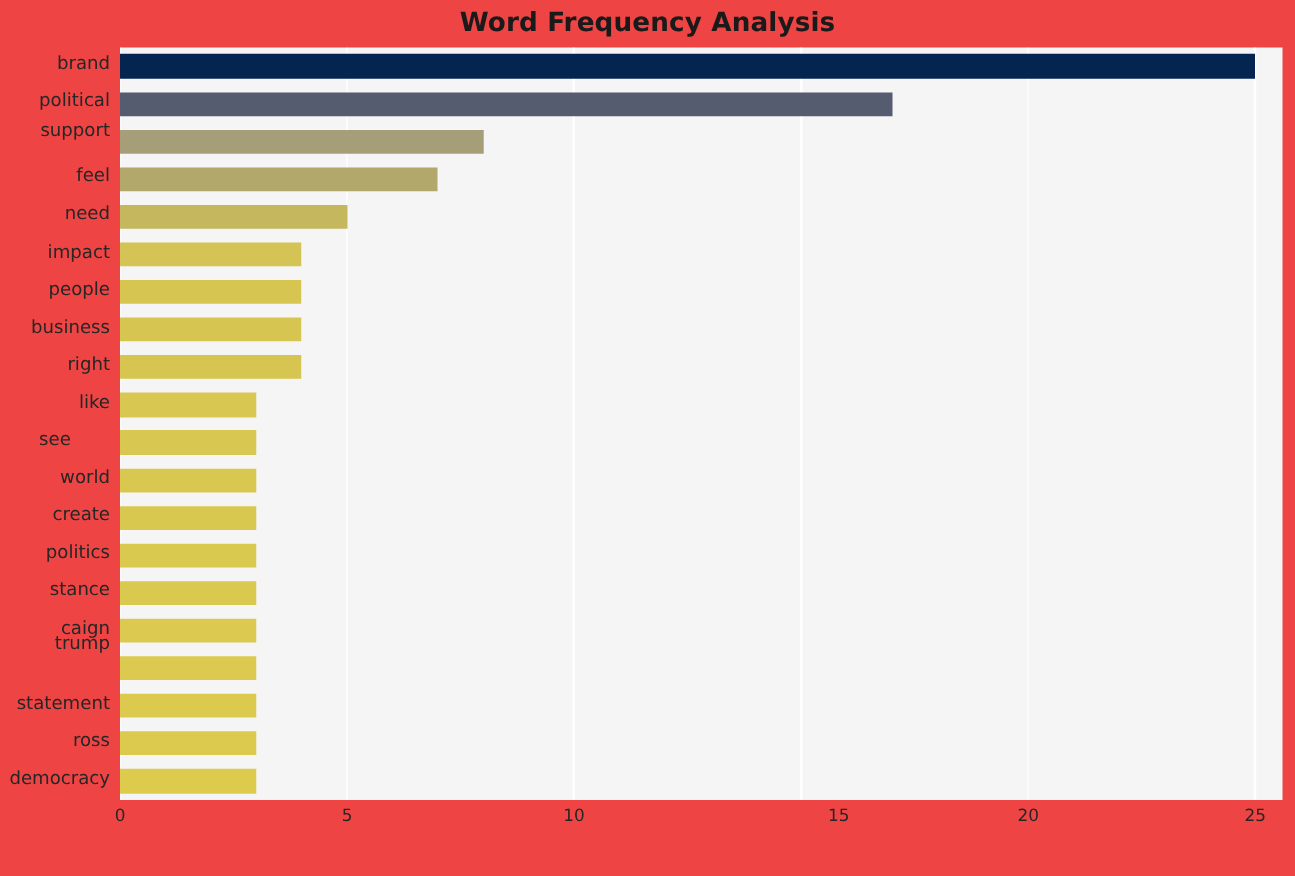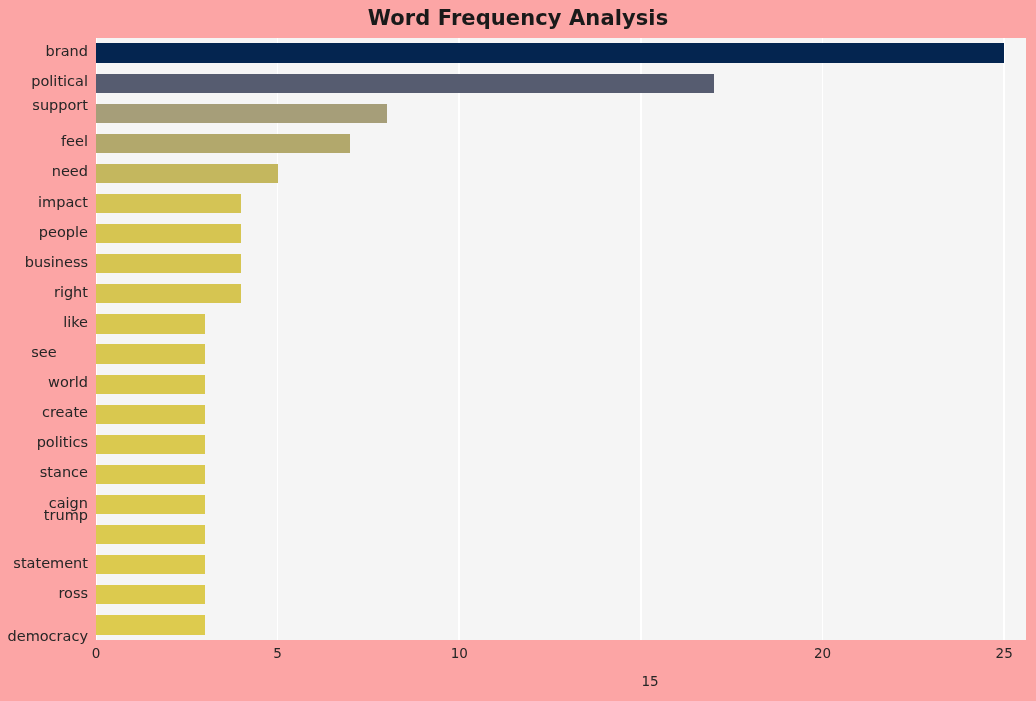--- a/index.html
+++ b/index.html
@@ -11,21 +11,21 @@
     height: 701px;
     background: #ffffff;
     font-family: "DejaVu Sans", "Liberation Sans", sans-serif;
     overflow: hidden;
   }
 
   .figure {
     position: relative;
     width: 1036px;
     height: 701px;
-    background: #fca5a5;
+    background: #ef4444;
   }
 
   
   .chart-title {
     position: absolute;
     left: 0;
     top: 6px;
     width: 1036px;
     text-align: center;
     font-size: 21px;
@@ -216,26 +216,26 @@
       <div class="ylabel" style="top: 275.95px; padding-left: 18px;">like</div>
       <div class="ylabel" style="top: 306.05px; text-align: center;">see</div>
       <div class="ylabel" style="top: 336.15px;">world</div>
       <div class="ylabel" style="top: 366.25px;">create</div>
       <div class="ylabel" style="top: 396.35px;">politics</div>
       <div class="ylabel" style="top: 426.45px;">stance</div>
       <div class="ylabel" style="top: 456.55px;">caign</div>
       <div class="ylabel" style="top: 469px; margin-left: 28px;">trump</div>
       <div class="ylabel" style="top: 516.75px;">statement</div>
       <div class="ylabel" style="top: 546.85px;">ross</div>
-      <div class="ylabel" style="top: 576.95px; margin-top: 13px;">democracy</div>
+      <div class="ylabel" style="top: 576.95px;">democracy</div>
     </div>
 
   <div class="xlabels" id="xlabels">
       <div class="xlabel" style="left: 0px;">0</div>
       <div class="xlabel" style="left: 181.641px;">5</div>
       <div class="xlabel" style="left: 363.281px;">10</div>
-      <div class="xlabel" style="left: 554px; margin-top: 28px;">15</div>
+      <div class="xlabel" style="left: 575px;">15</div>
       <div class="xlabel" style="left: 726.562px;">20</div>
       <div class="xlabel" style="left: 908.203px;">25</div>
     </div>
 
 
 </div>
 
 </body></html>

